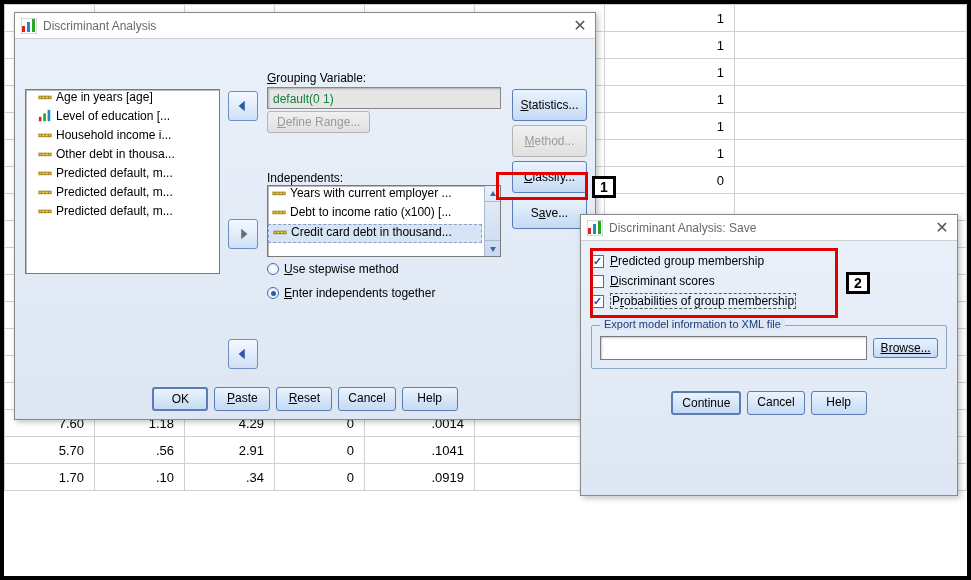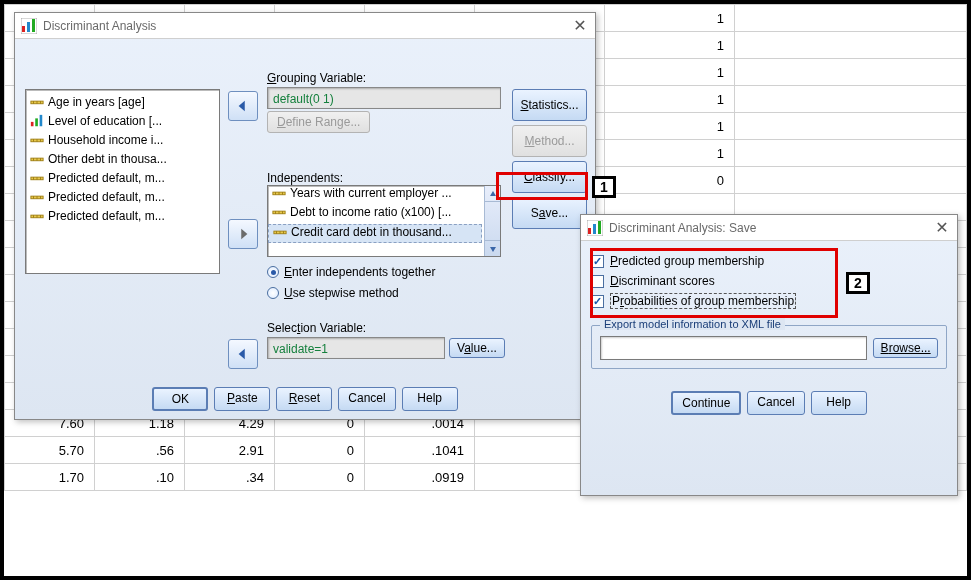--- a/index.html
+++ b/index.html
@@ -23,21 +23,21 @@
   .dialog { position: absolute; background: linear-gradient(#eaf1fb, #dde6f2); border: 1px solid #888; box-shadow: 2px 2px 6px rgba(0,0,0,0.25); }
   .titlebar { display: flex; align-items: center; height: 26px; background: #fff; border-bottom: 1px solid #cfcfcf; padding: 0 6px; }
   .titlebar .ticon { width: 16px; height: 16px; margin-right: 6px; display: inline-flex; }
   .titlebar .ttext { flex: 1; color: #6a6a6a; font-size: 12px; }
   .titlebar .xbtn { color: #555; font-size: 16px; cursor: default; width: 18px; text-align: center; }
 
   
   .main-dialog { left: 10px; top: 8px; width: 582px; height: 408px; }
   .mbody { padding: 10px; position: relative; height: calc(100% - 26px); }
   .varlist { position: absolute; left: 10px; top: 50px; width: 195px; height: 185px; background: #fff; border: 1px solid #7a7a7a; box-shadow: inset 1px 1px 0 #bbb; overflow: hidden; }
-  .varlist .item { display: flex; align-items: flex-end; height: 19px; padding: 0 4px; white-space: nowrap; overflow: hidden; text-overflow: ellipsis; }
+  .varlist .item { display: flex; align-items: flex-start; height: 19px; padding: 0 12px; white-space: nowrap; overflow: hidden; text-overflow: ellipsis; }
   .varlist .item svg, .indlist .item svg { flex-shrink: 0; margin-right: 4px; }
   .scale-icon { width: 14px; height: 14px; }
   .ord-icon { width: 14px; height: 14px; }
 
   .arrowbtn { width: 30px; height: 30px; background: linear-gradient(#f4f8ff,#cfe0f6); border: 1px solid #6e8fbf; border-radius: 3px; display: flex; align-items: center; justify-content: center; }
   .arrowbtn svg { width: 14px; height: 14px; }
 
   .lbl { color: #000; font-size: 12px; }
   .sunken { background: #e6e6e6; border: 1px solid #888; box-shadow: inset 1px 1px 2px rgba(0,0,0,0.25); padding: 2px 5px; height: 22px; line-height: 18px; color: #15803d; }
 
@@ -416,37 +416,30 @@
                     <path d="M4 1 L7 6 L1 6 Z" fill="#3a66a8"></path>
                   </svg>
                 </div>
             <div class="arr dn">
                   <svg width="8" height="8" viewBox="0 0 8 8">
                     <path d="M4 7 L1 2 L7 2 Z" fill="#3a66a8"></path>
                   </svg>
                 </div>
           </div>
         </div>
+        <div class="radio" style="margin-top:3px;">
+          <span class="dot"></span>
+          <span><u class="ac">U</u><span>se stepwise method</span></span>
+        </div>
         <div class="radio checked" style="margin-top:6px;">
           <span class="dot"></span>
           <span><u class="ac">E</u><span>nter independents together</span></span>
         </div>
-        <div class="radio" style="margin-top:3px;">
-          <span class="dot"></span>
-          <span><u class="ac">U</u><span>se stepwise method</span></span>
-        </div>
-      </div>
-
-      <div style="position:absolute; left:252px; top:282px;">
-        <div class="lbl"><span>Selec</span><u class="ac">t</u><span>ion Variable:</span></div>
-        <div style="display:flex; gap:4px; align-items:center; margin-top:2px;">
-          <div class="sunken" style="width:178px;">validate=1</div>
-          <span class="btn small"><span>V</span><u class="ac">a</u><span>lue...</span></span>
-        </div>
-      </div>
+      </div>
+
 
       <div class="sidebtns">
         <span class="btn"><u class="ac">S</u><span>tatistics...</span></span>
         <span class="btn disabled"><u class="ac">M</u><span>ethod...</span></span>
         <span class="btn"><u class="ac">C</u><span>lassify...</span></span>
         <span class="btn"><span>S</span><u class="ac">a</u><span>ve...</span></span>
       </div>
 
       <div style="position:absolute; left:0; right:0; bottom:8px;">
         <div class="btnrow">

